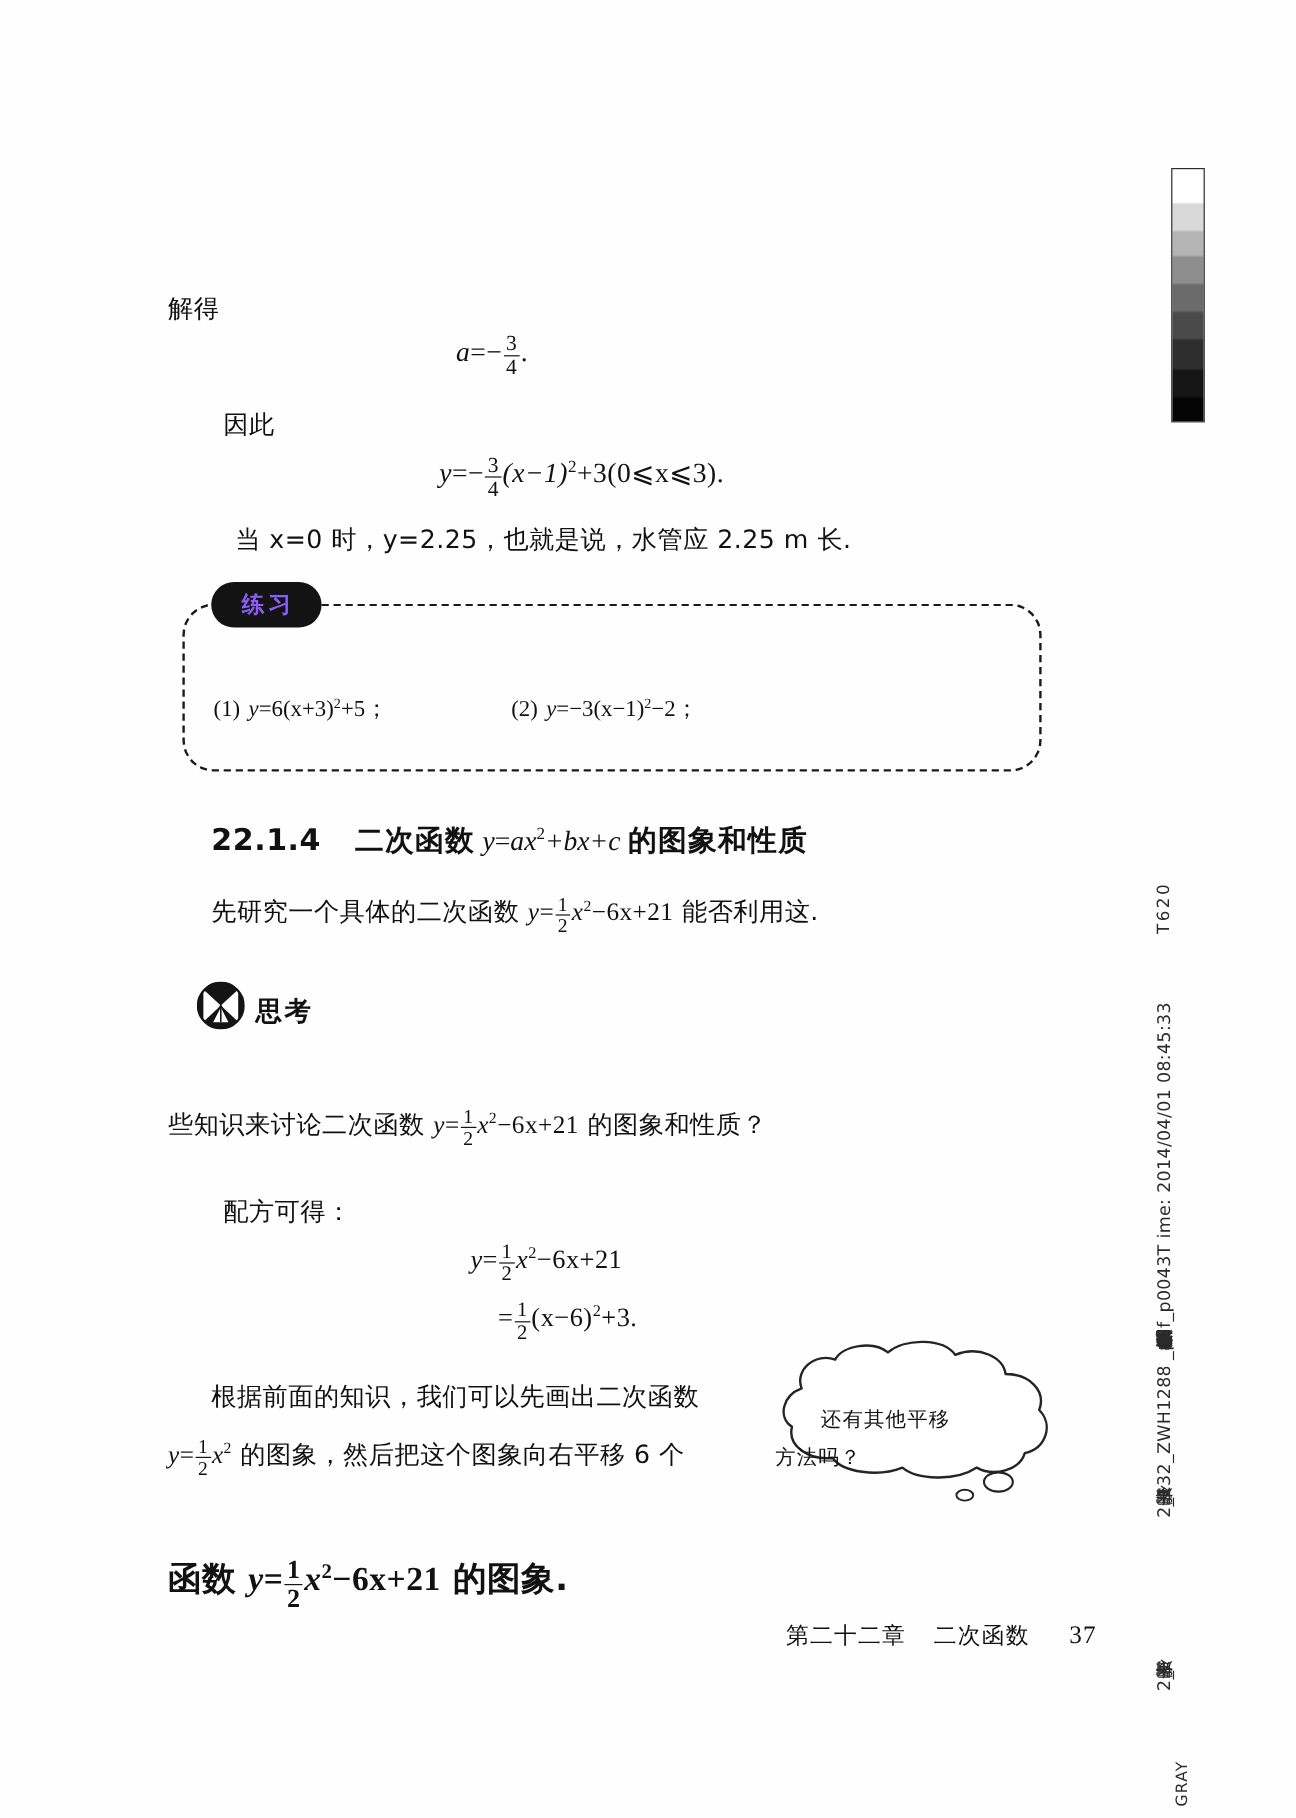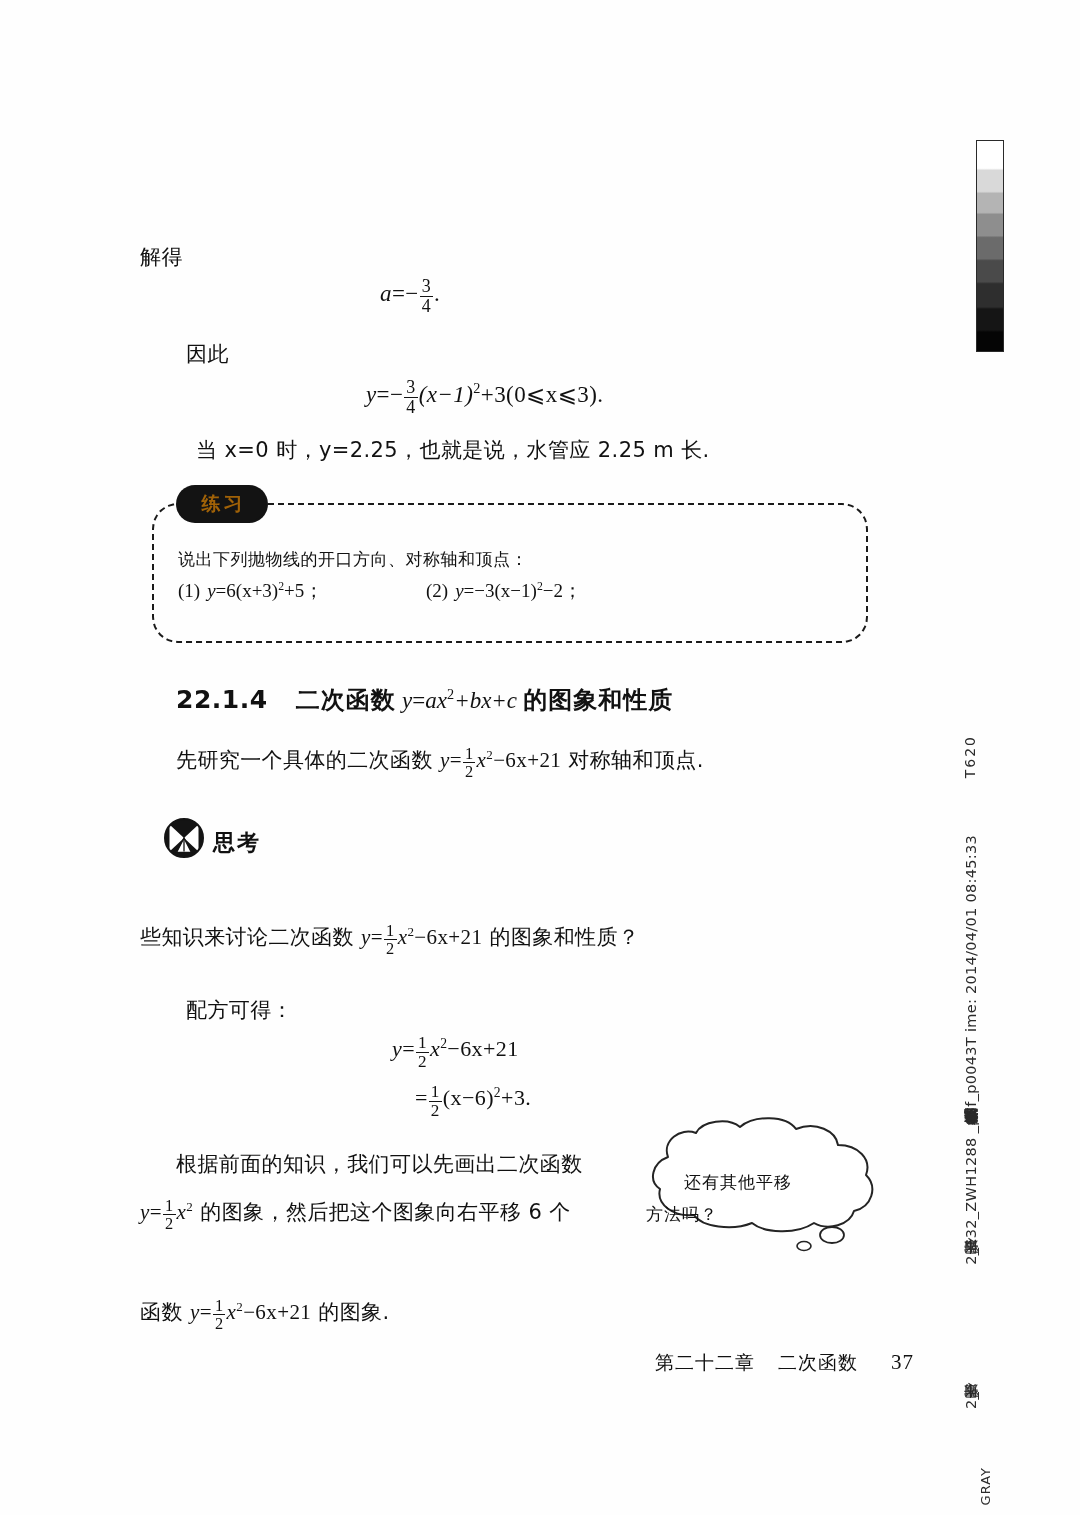--- a/index.html
+++ b/index.html
@@ -72,21 +72,21 @@
     box-sizing: border-box;
   }
   .practice-badge {
     position: absolute;
     left: 178px;
     top: 487px;
     width: 88px;
     height: 34px;
     background: #131313;
     border-radius: 17px;
-    color: #a16207;
+    color: #8b5cf6;
     font-family: "DejaVu Sans", "Liberation Sans", sans-serif;
     font-weight: bold;
     font-size: 19px;
     letter-spacing: 3px;
     display: flex;
     align-items: center;
     justify-content: center;
     text-indent: 3px;
     box-shadow: 0 0 0 2px #131313;
   }
@@ -256,42 +256,41 @@
   <div class="body-text cn" style="left:186px; top:340px;">因此</div>
 
   <div class="body-text mathline" style="left:366px; top:378px; font-size:23px;">
     <span>y</span><span class="up">=</span><span class="up">−</span><span class="frac"><span class="num">3</span><span class="den">4</span></span><span>(x−1)</span><sup class="exp">2</sup><span class="up">+3(0⩽x⩽3).</span>
   </div>
 
   <div class="body-text cn" style="left:196px; top:436px;">当 x=0 时，y=2.25，也就是说，水管应 2.25 m 长.</div>
 
   <div class="practice-box"></div>
   <div class="practice-badge">练习</div>
-  <div class="practice-prompt">说出下列抛物线的开口方向、对称轴和顶点：</div>
 
   <div class="practice-grid">
     <div class="practice-row">
       <div class="practice-cell mathline">
         <span class="lbl">(1)</span><span>y</span><span class="up">=</span><span class="up">6(x+3)</span><sup class="exp">2</sup><span class="up">+5；</span>
       </div>
       <div class="practice-cell mathline">
         <span class="lbl">(2)</span><span>y</span><span class="up">=</span><span class="up">−3(x−1)</span><sup class="exp">2</sup><span class="up">−2；</span>
       </div>
     </div>
   </div>
 
   <div class="sec-head">
     <span class="num">22.1.4</span>
     <span style="display:inline-block;width:22px"></span><span class="cn">二次函数</span>
     <span class="mth"><span>y</span><span class="up">=</span><span>ax</span><sup class="exp">2</sup><span>+bx+c</span></span>
     <span class="cn">的图象和性质</span>
   </div>
 
   <div class="body-text mathline" style="left:176px; top:745px; font-size:21px;">
-    <span class="cn">先研究一个具体的二次函数 </span><span>y</span><span class="up">=</span><span class="frac"><span class="num">1</span><span class="den">2</span></span><span>x</span><sup class="exp">2</sup><span class="up">−6x+21</span><span class="cn"> 对称轴和顶点.</span>
+    <span class="cn">先研究一个具体的二次函数 </span><span>y</span><span class="up">=</span><span class="frac"><span class="num">1</span><span class="den">2</span></span><span>x</span><sup class="exp">2</sup><span class="up">−6x+21</span><span class="cn"> 能否利用这.</span>
   </div>
 
   <div class="think-wrap">
     <span>
       <svg class="think-icon" viewBox="0 0 40 40" aria-hidden="true">
         <circle cx="20" cy="20" r="19" fill="#141414"></circle>
         <path d="M5.5 6.5 L20 20 L5.5 33.5 Z" fill="#ffffff"></path>
         <path d="M34.5 6.5 L20 20 L34.5 33.5 Z" fill="#ffffff"></path>
         <path d="M20 20 L12.5 34.5 L27.5 34.5 Z" fill="#ffffff"></path>
         <path d="M20 20 L12.5 34.5 L27.5 34.5 Z" fill="none" stroke="#141414" stroke-width="1.4"></path>
@@ -317,21 +316,21 @@
     <span class="up">=</span><span class="frac"><span class="num">1</span><span class="den">2</span></span><span class="up">(x−6)</span><sup class="exp">2</sup><span class="up">+3.</span>
   </div>
 
   <div class="body-text cn" style="left:176px; top:1150px;">根据前面的知识，我们可以先画出二次函数</div>
 
   <div class="body-text mathline" style="left:140px; top:1197px; font-size:21px;">
     <span>y</span><span class="up">=</span><span class="frac"><span class="num">1</span><span class="den">2</span></span><span>x</span><sup class="exp">2</sup><span class="cn"> 的图象，然后把这个图象向右平移 6 个</span>
   </div>
 
 
-  <div class="body-text mathline" style="left:140px; top:1297px; font-size:21px;">
+  <div class="body-text mathline" style="left:140px; top:1297px; font-size:28px;font-weight:bold;">
     <span class="cn">函数 </span><span>y</span><span class="up">=</span><span class="frac"><span class="num">1</span><span class="den">2</span></span><span>x</span><sup class="exp">2</sup><span class="up">−6x+21</span><span class="cn"> 的图象.</span>
   </div>
 
   <div class="bubble">
     <svg viewBox="0 0 252 140" aria-hidden="true">
       <path d="M32,44
                C26,28 44,14 60,20
                C66,8 92,4 104,14
                C118,2 150,2 160,16
                C180,8 200,18 202,32

